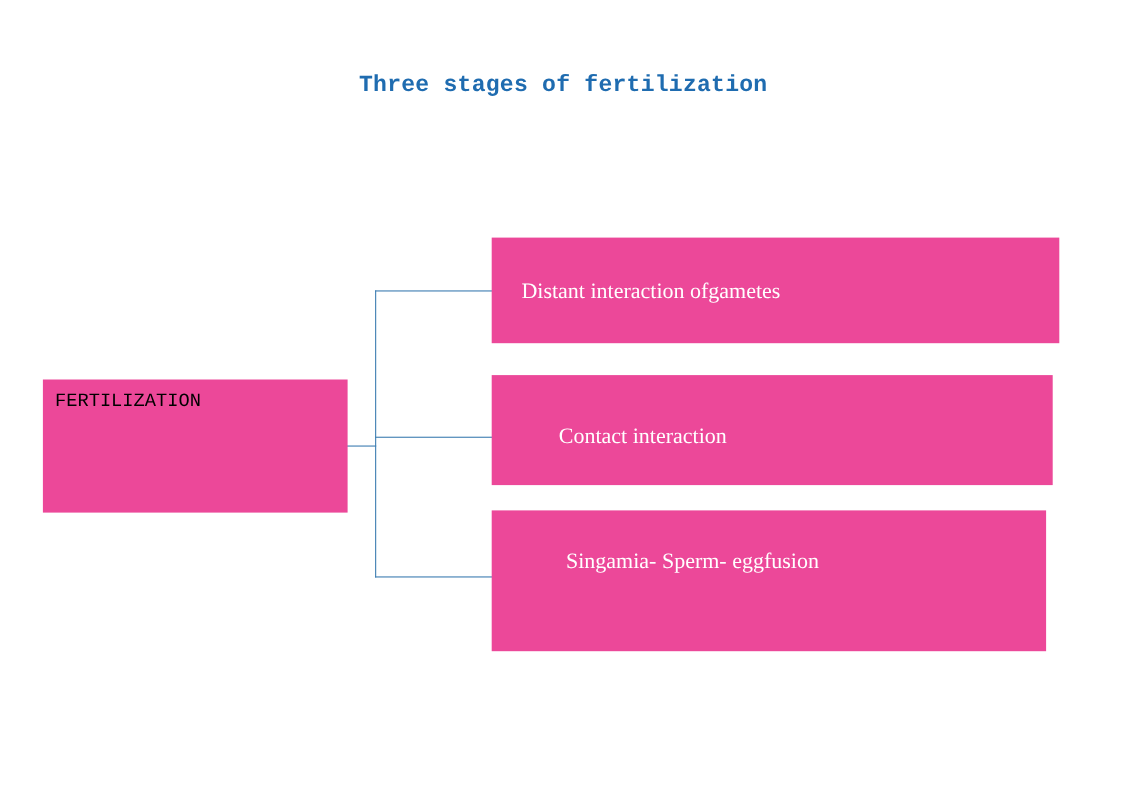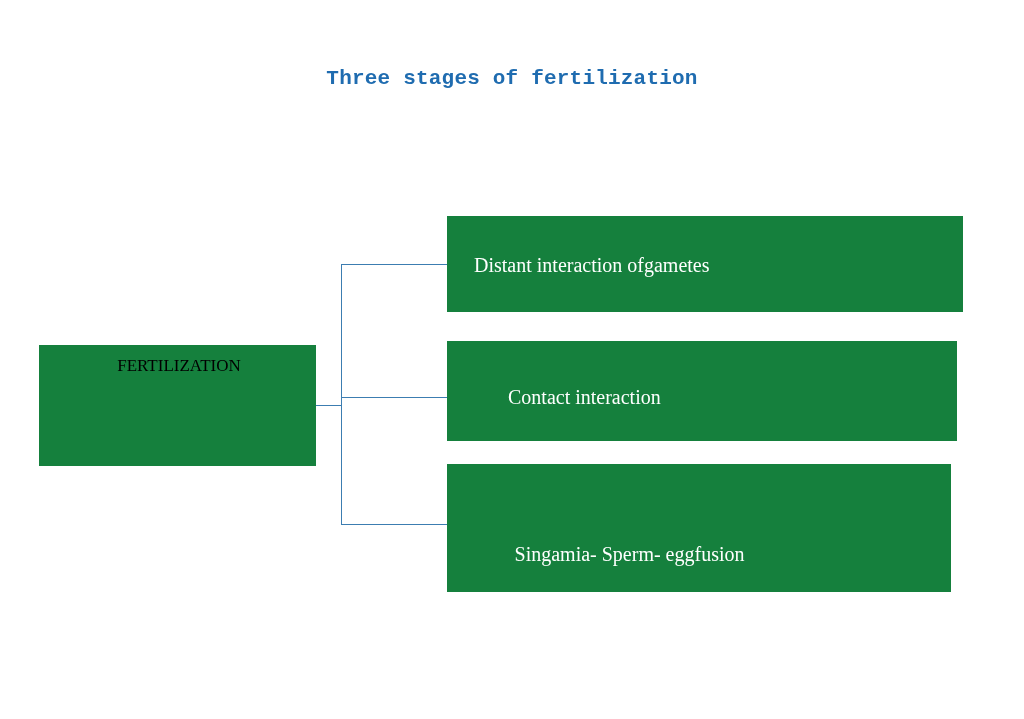--- a/index.html
+++ b/index.html
@@ -32,41 +32,41 @@
     line-height: 26px;
     color: #1F6CB0;
     letter-spacing: 0.2px;
     white-space: nowrap;
     margin-top: 46px;
   }
 
   
   .node {
     position: absolute;
-    background: #15803d;
+    background: #ec4899;
     box-sizing: border-box;
   }
 
   
   #node-root {
     left: 39px;
     top: 345px;
     width: 277px;
     height: 121px;
   }
   #node-root .node-label {
     position: absolute;
     left: 11px;
     top: 10px;
     right: 8px;
-    font-family: Liberation Serif, serif;
+    font-family: Liberation Mono, monospace;
     font-size: 17px;
     line-height: 21px;
     color: #000000;
-    text-align: center;
+    text-align: left;
   }
 
   
   #node-stage-1 {
     left: 447px;
     top: 216px;
     width: 516px;
     height: 96px;
   }
   #node-stage-2 {
@@ -99,21 +99,20 @@
     left: 61px;
     top: 43px;
     right: 10px;
     text-align: left;
   }
   #node-stage-3 .stage-label {
     left: 40px;
     top: 33px;
     width: 285px;
     text-align: center;
-    margin-top: 44px;
   }
 
   
   .conn {
     position: absolute;
     background: #3C7DB1;
   }
   .conn-h { height: 1px; }
   .conn-v { width: 1px; }
 

